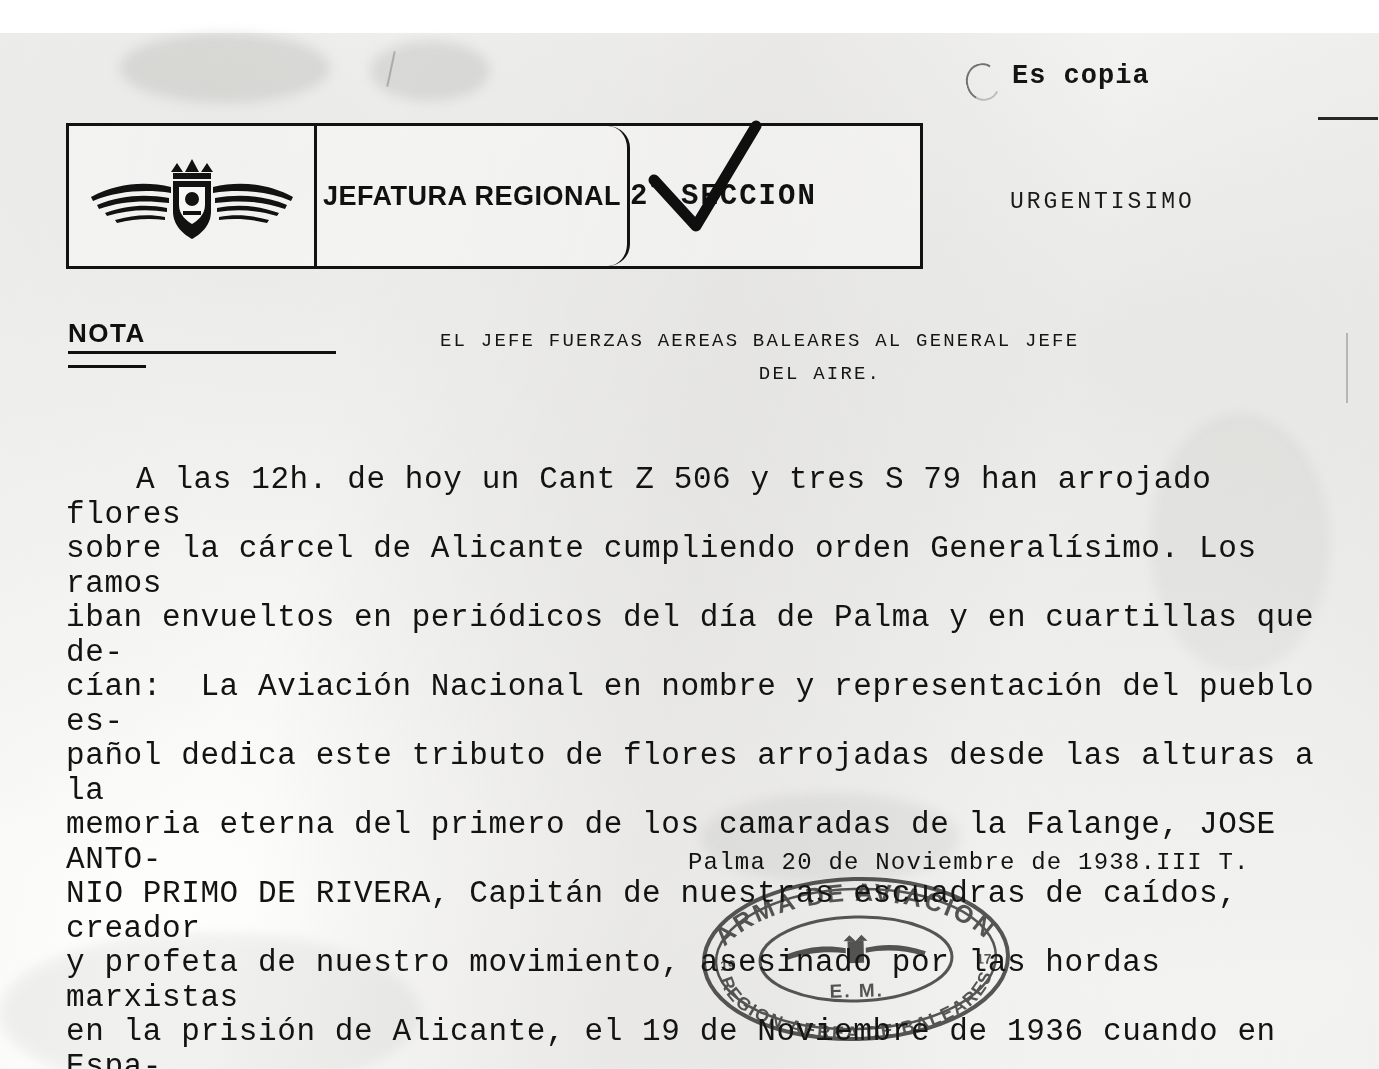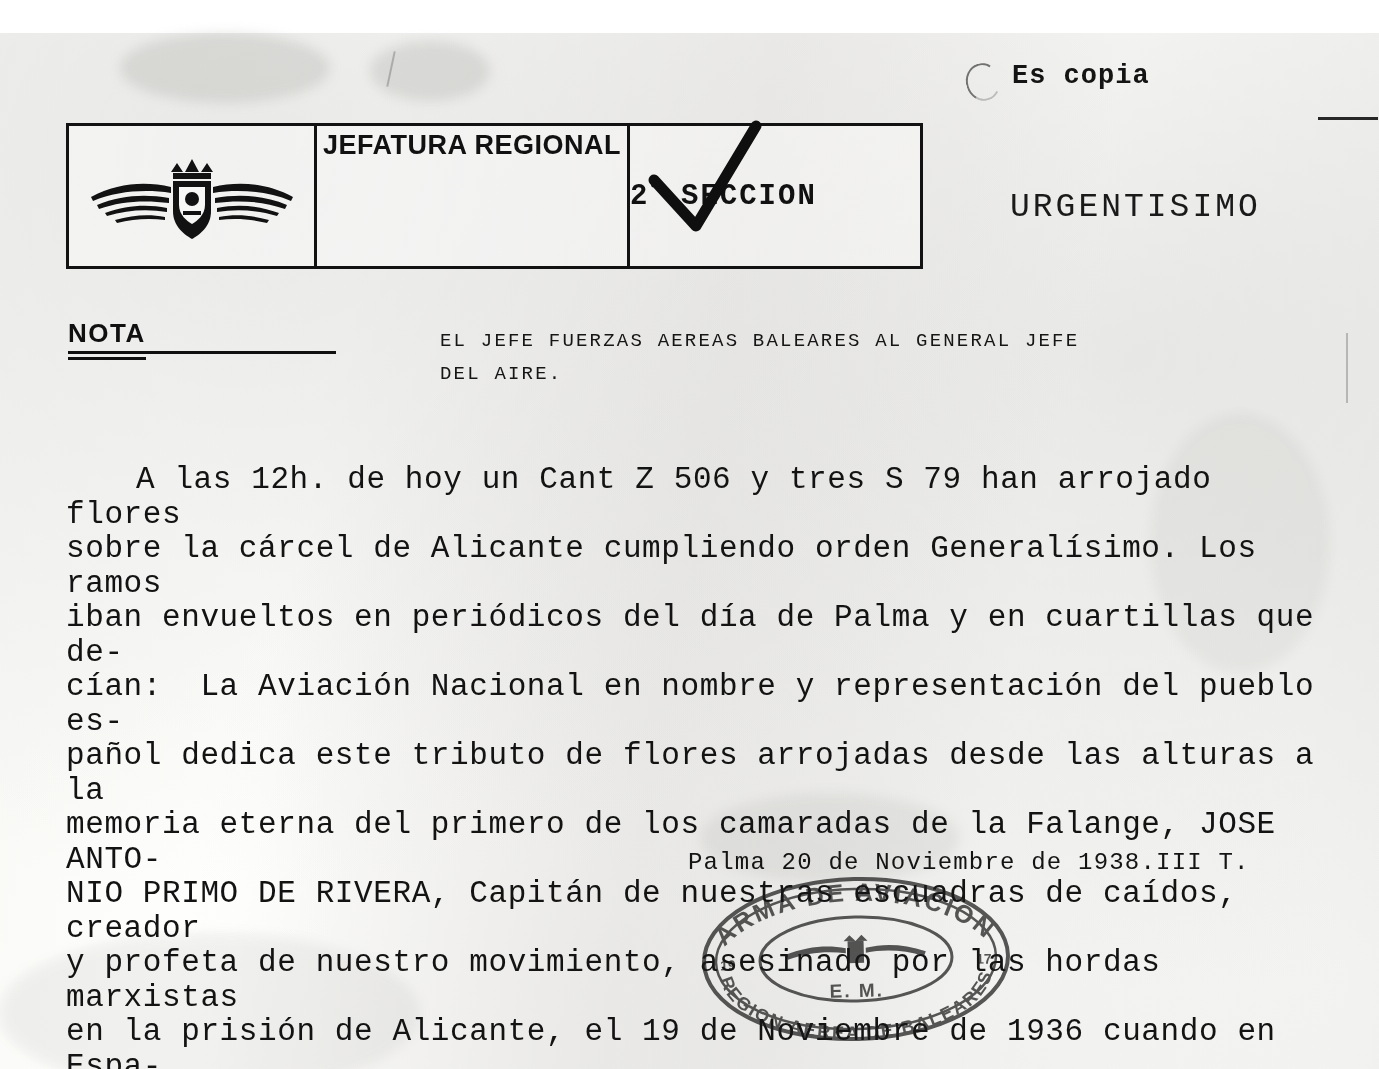--- a/index.html
+++ b/index.html
@@ -48,21 +48,23 @@
     display: flex;
     align-items: center;
     justify-content: center;
   }
   #title-cell {
     flex: 1;
     border-right: 3px solid #151515;
     display: flex;
     flex-direction: column;
     align-items: center;
+    justify-content: center;
     line-height: 1.42;
+    border-radius: 22px;
   }
   #title-cell .line {
     font-family: "Liberation Sans", sans-serif;
     font-weight: 700;
     font-size: 27px;
     letter-spacing: 0.5px;
     color: #141414;
   }
   #section-cell {
     width: 290px;
@@ -114,21 +116,21 @@
     border-radius: 50%;
     border-right-color: transparent;
     border-bottom-color: rgba(74,74,74,0.4);
     transform: rotate(-16deg);
     opacity: .75;
   }
   #urgentisimo {
     position: absolute;
     left: 1010px;
     top: 156px;
-    font-size: 33px;
+    font-size: 23px;
     letter-spacing: 3px;
     font-family: "Liberation Mono", monospace;
     color: #1d1d1d;
   }
   #topline {
     position: absolute;
     left: 1318px;
     top: 84px;
     width: 60px;
     height: 3px;
@@ -139,21 +141,21 @@
   #nota {
     position: absolute;
     left: 68px;
     top: 285px;
     font-family: "Liberation Sans", sans-serif;
     font-weight: 700;
     font-size: 26px;
     letter-spacing: 1.5px;
     color: #131313;
     border-bottom: 3px solid #131313;
-    padding-bottom: 8px;
+    padding-bottom: 16px;
   }
   #nota-rule {
     position: absolute;
     left: 68px;
     top: 318px;
     width: 268px;
     height: 3px;
     background: #131313;
   }
 
@@ -164,20 +166,21 @@
     top: 292px;
     width: 890px;
     text-align: left;
     font-size: 19px;
     letter-spacing: 2.2px;
     line-height: 1.75;
     font-family: "Liberation Mono", monospace;
     color: #191919;
   }
   #addressee .l2 {
+    text-align: center;
     padding-right: 130px;
   }
 
   
   #body-text {
     position: absolute;
     left: 66px;
     top: 430px;
     width: 1268px;
     font-family: "Liberation Mono", monospace;

